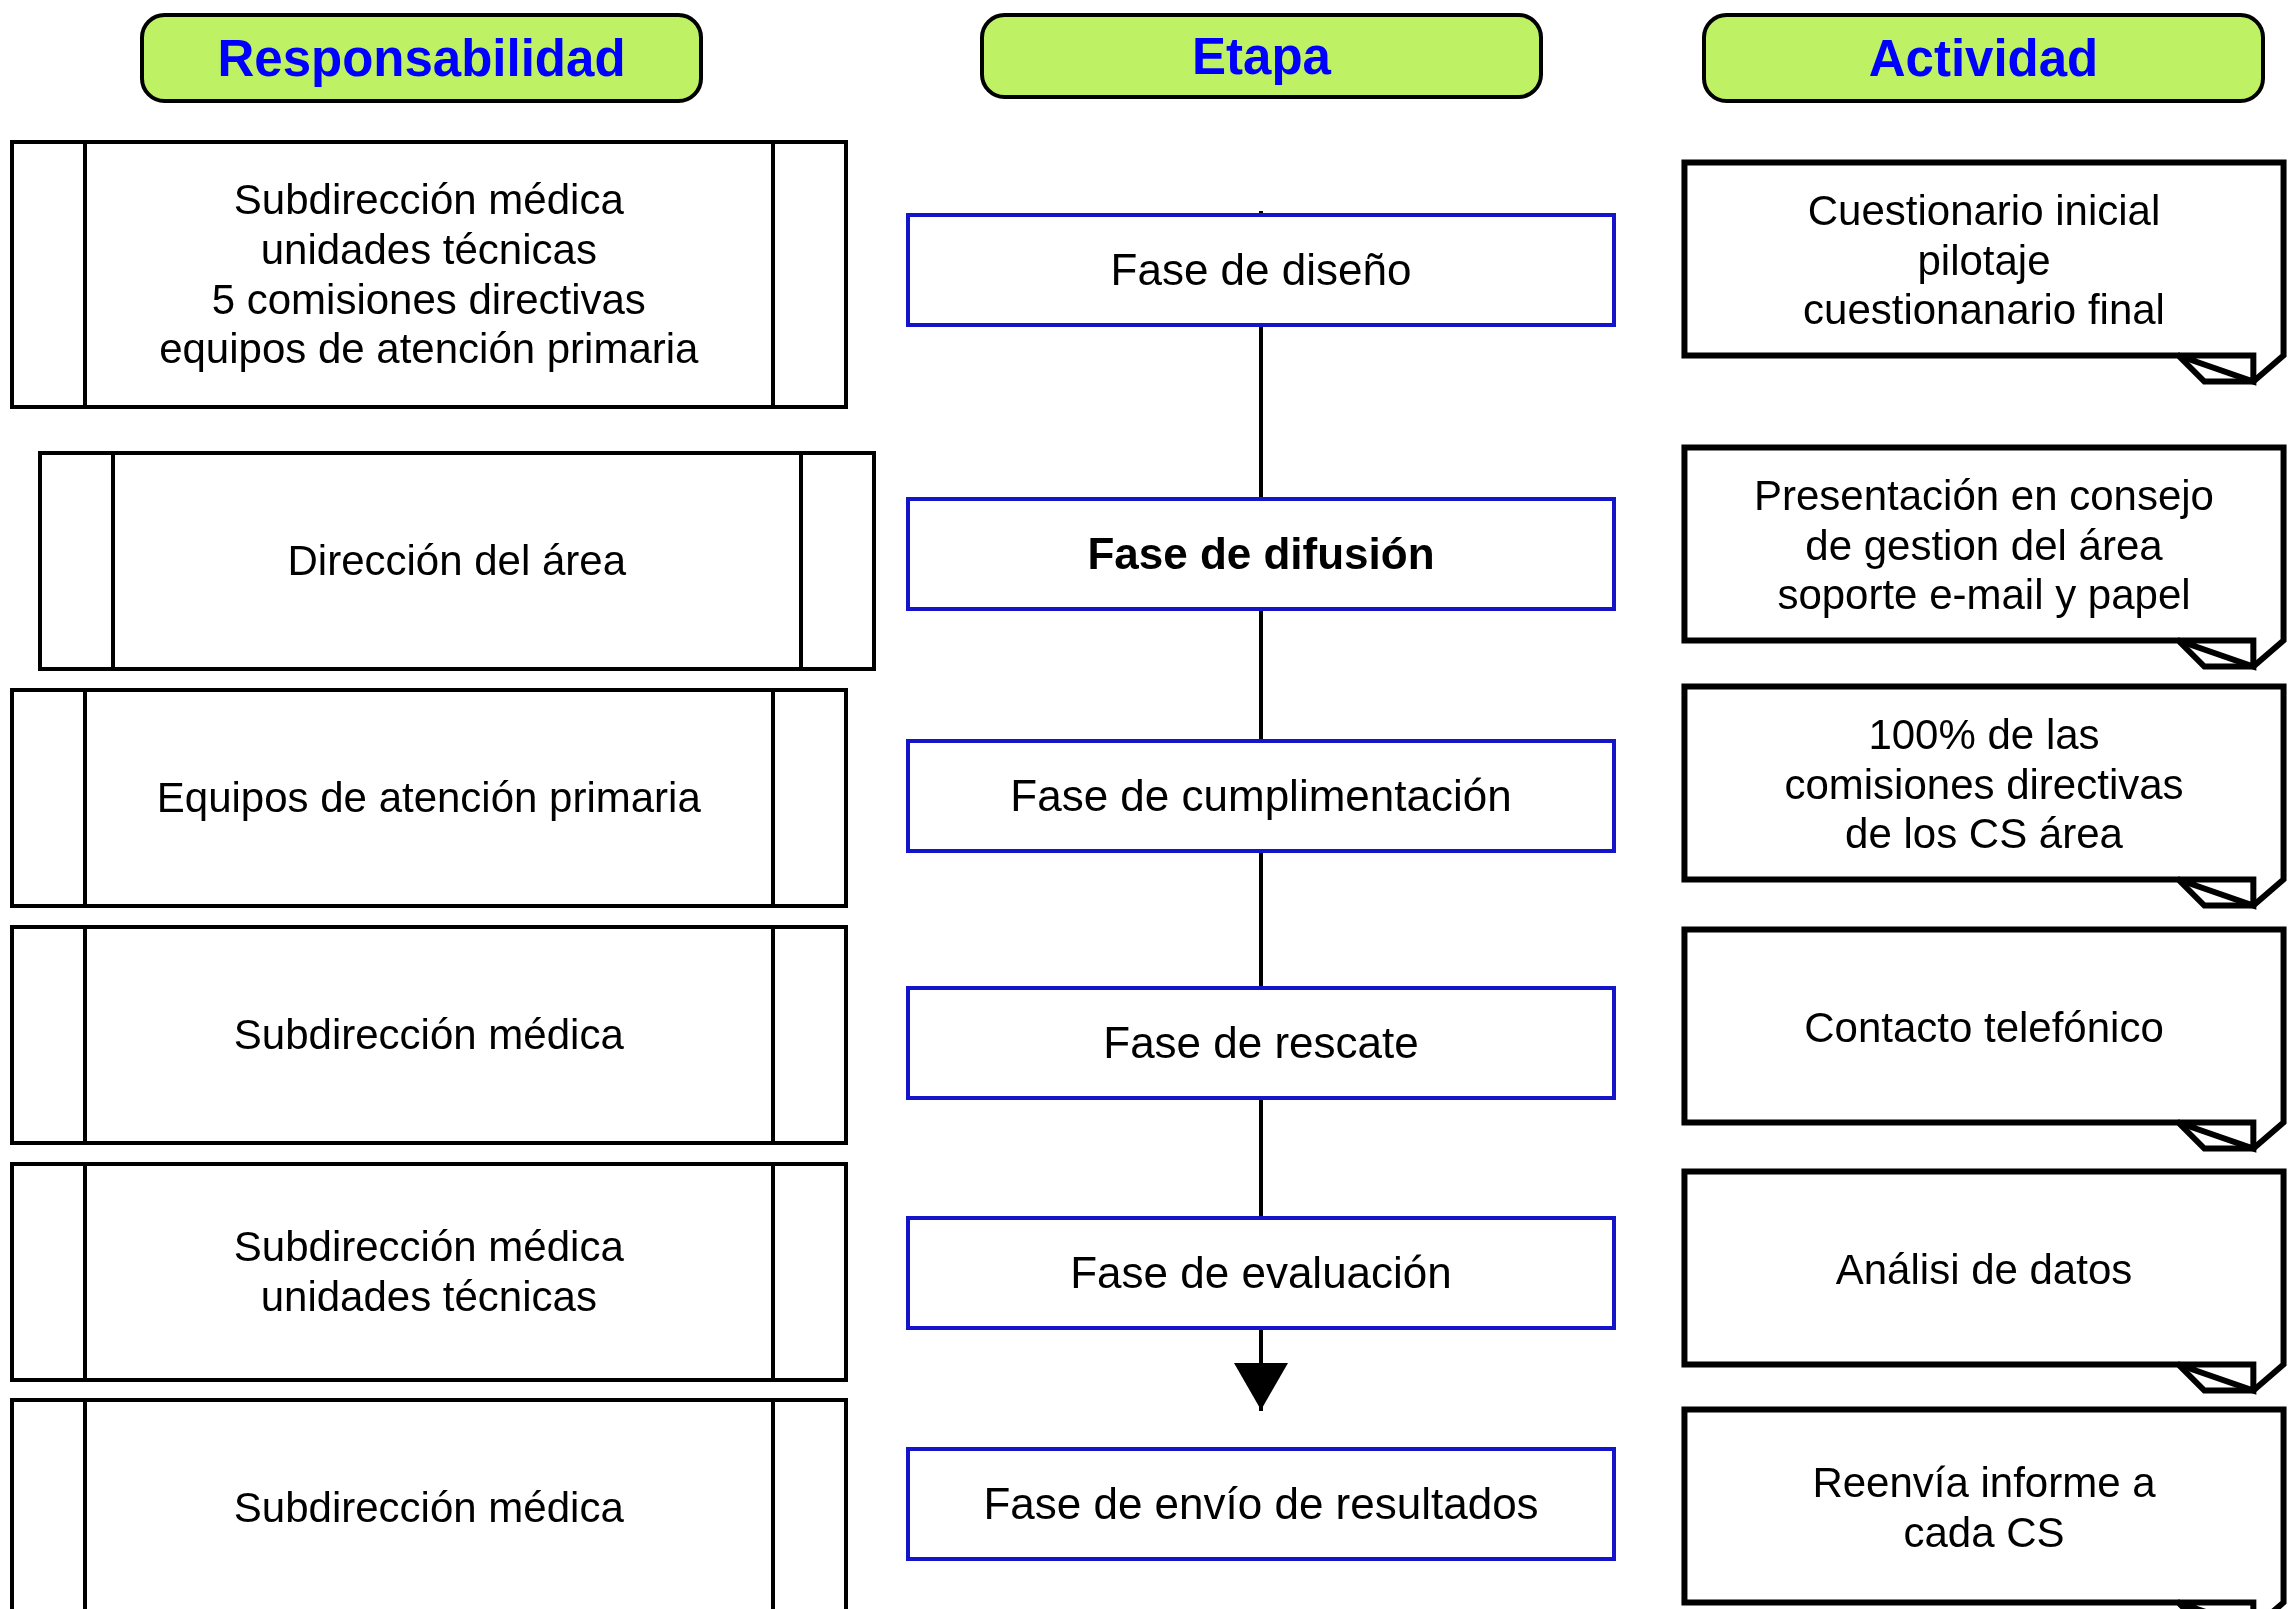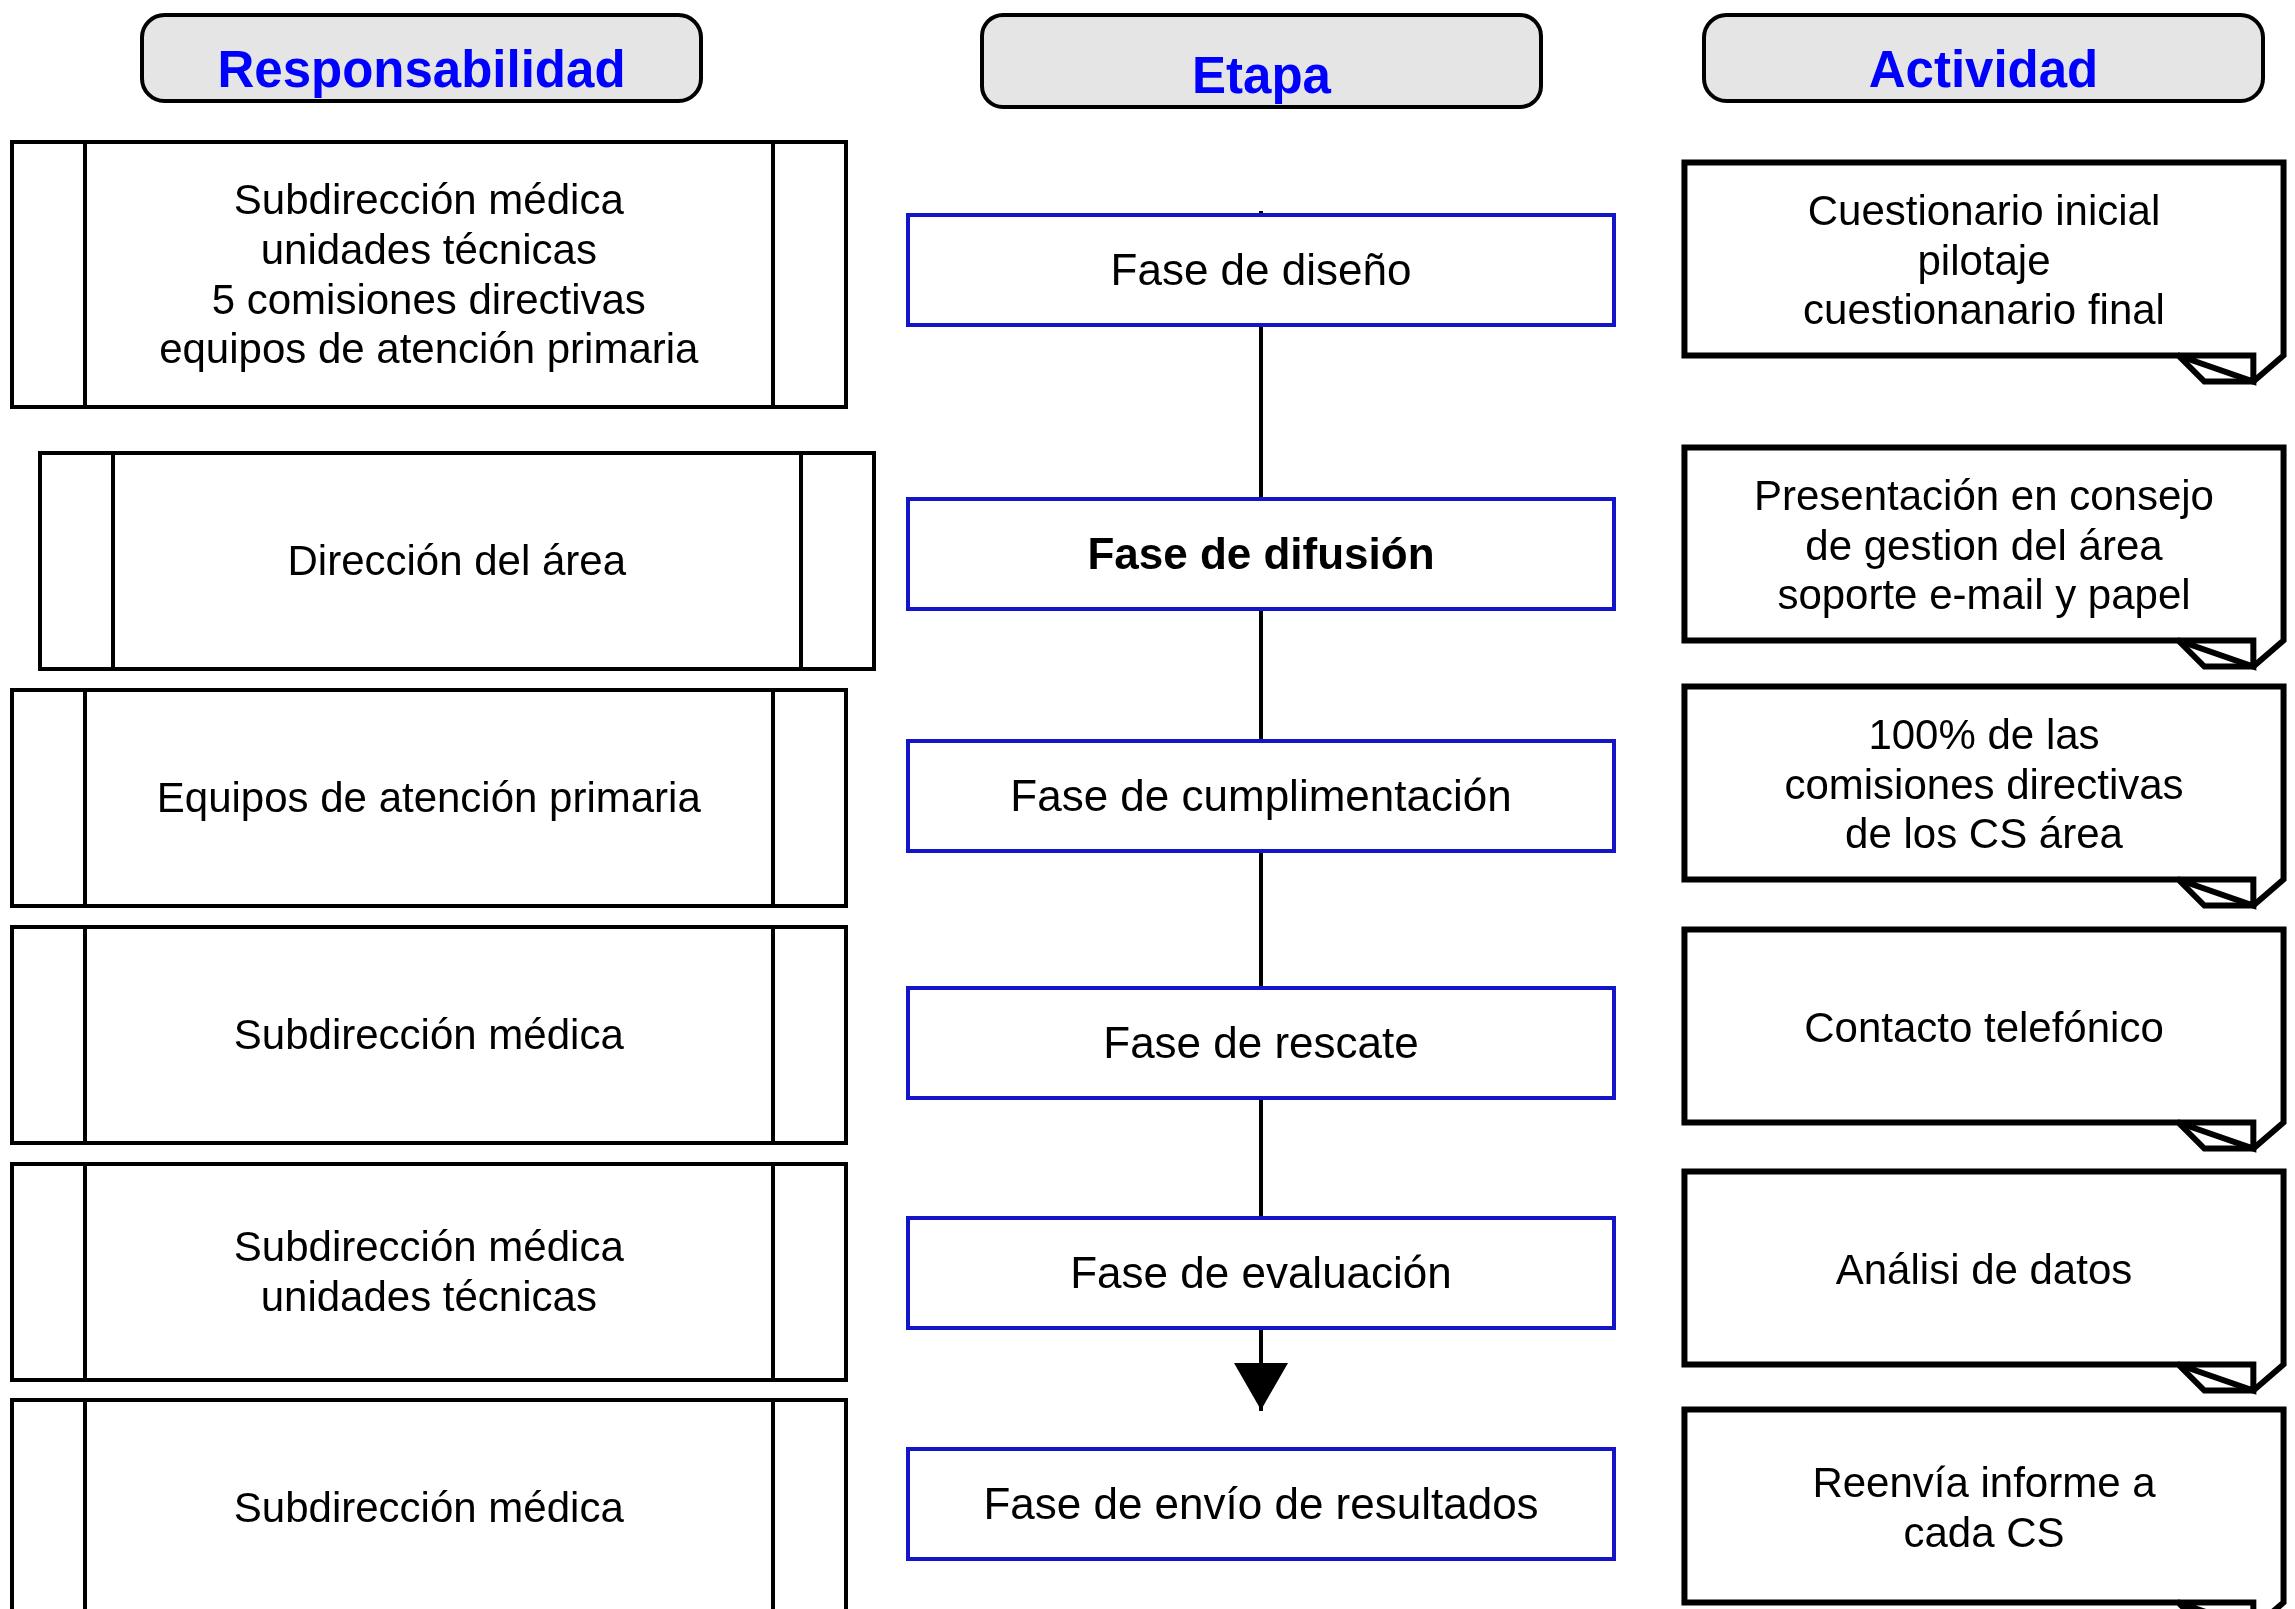--- a/index.html
+++ b/index.html
@@ -17,34 +17,34 @@
     background: #ffffff;
     overflow: hidden;
   }
 
   
   .header-pill {
     position: absolute;
     box-sizing: border-box;
     border: 4.9px solid #000000;
     border-radius: 24.5px;
-    background: #e5e5e5;
-    display: flex;
-    align-items: flex-end;
+    background: #bef264;
+    display: flex;
+    align-items: center;
     justify-content: center;
   }
   .header-pill .pill-label {
     color: #0000ff;
     font-weight: bold;
     font-size: 51px;
     letter-spacing: 0px;
     white-space: nowrap;
   }
   #pill-responsabilidad { left: 140px;  top: 13px;  width: 563px; height: 90px; }
-  #pill-etapa           { left: 980px; top: 13px;  width: 563px; height: 96px; border-radius: 23px; }
+  #pill-etapa           { left: 980px; top: 13px;  width: 563px; height: 86px; }
   #pill-actividad       { left: 1702px; top: 13px;  width: 563px; height: 90px; }
 
   
   .resp-row {
     position: absolute;
     box-sizing: border-box;
     border: 4.1px solid #000000;
     background: #ffffff;
     display: flex;
     flex-direction: row;

